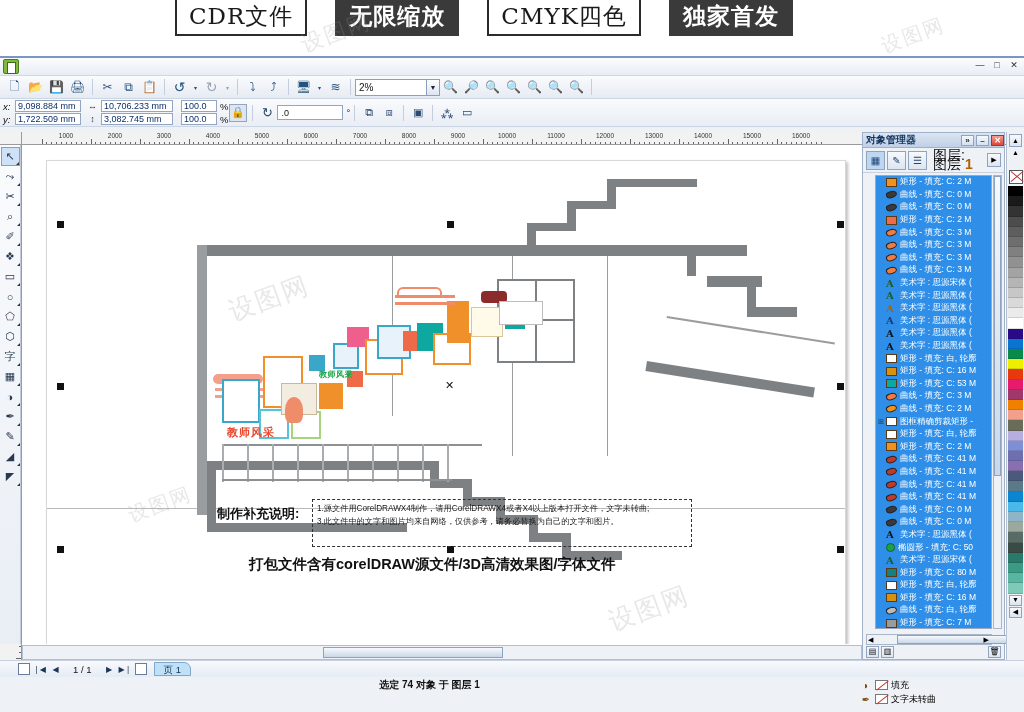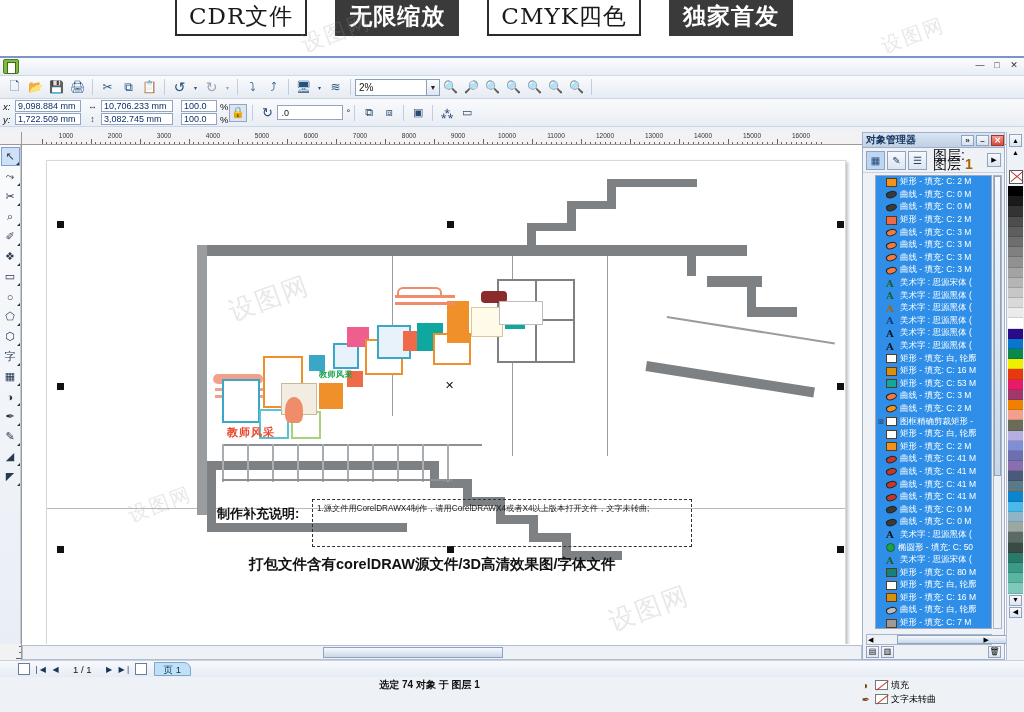--- a/index.html
+++ b/index.html
@@ -693,20 +693,21 @@
           <div class="sel-h" style="left:10px;top:222px;"></div>
           <div class="sel-h" style="left:790px;top:222px;"></div>
           <div class="sel-h" style="left:10px;top:385px;"></div>
           <div class="sel-h" style="left:400px;top:385px;"></div>
           <div class="sel-h" style="left:790px;top:385px;"></div>
           <div class="sel-x" style="left:398px;top:218px;">✕</div>
 
           <div class="note-title" style="left:170px;top:344px;">制作补充说明:</div>
           <div class="note-box" style="left:265px;top:338px;width:380px;height:48px;">
             <div class="doc-note" style="position:relative;left:0;top:0;">1.源文件用CorelDRAWX4制作，请用CorelDRAWX4或者X4以上版本打开文件，文字未转曲;</div>
+            <div class="doc-note" style="position:relative;left:0;top:0;">3.此文件中的文字和图片均来自网络，仅供参考，请务必替换为自己的文字和图片。</div>
           </div>
           <div class="tagline" style="left:202px;top:394px;">打包文件含有corelDRAW源文件/3D高清效果图/字体文件</div>
 
           <div class="wm" style="left:180px;top:120px;">设图网</div>
           <div class="wm" style="left:560px;top:430px;">设图网</div>
           <div class="wm" style="left:80px;top:330px;font-size:20px;">设图网</div>
         </div>
       </div>
 
       <div class="hscroll">

